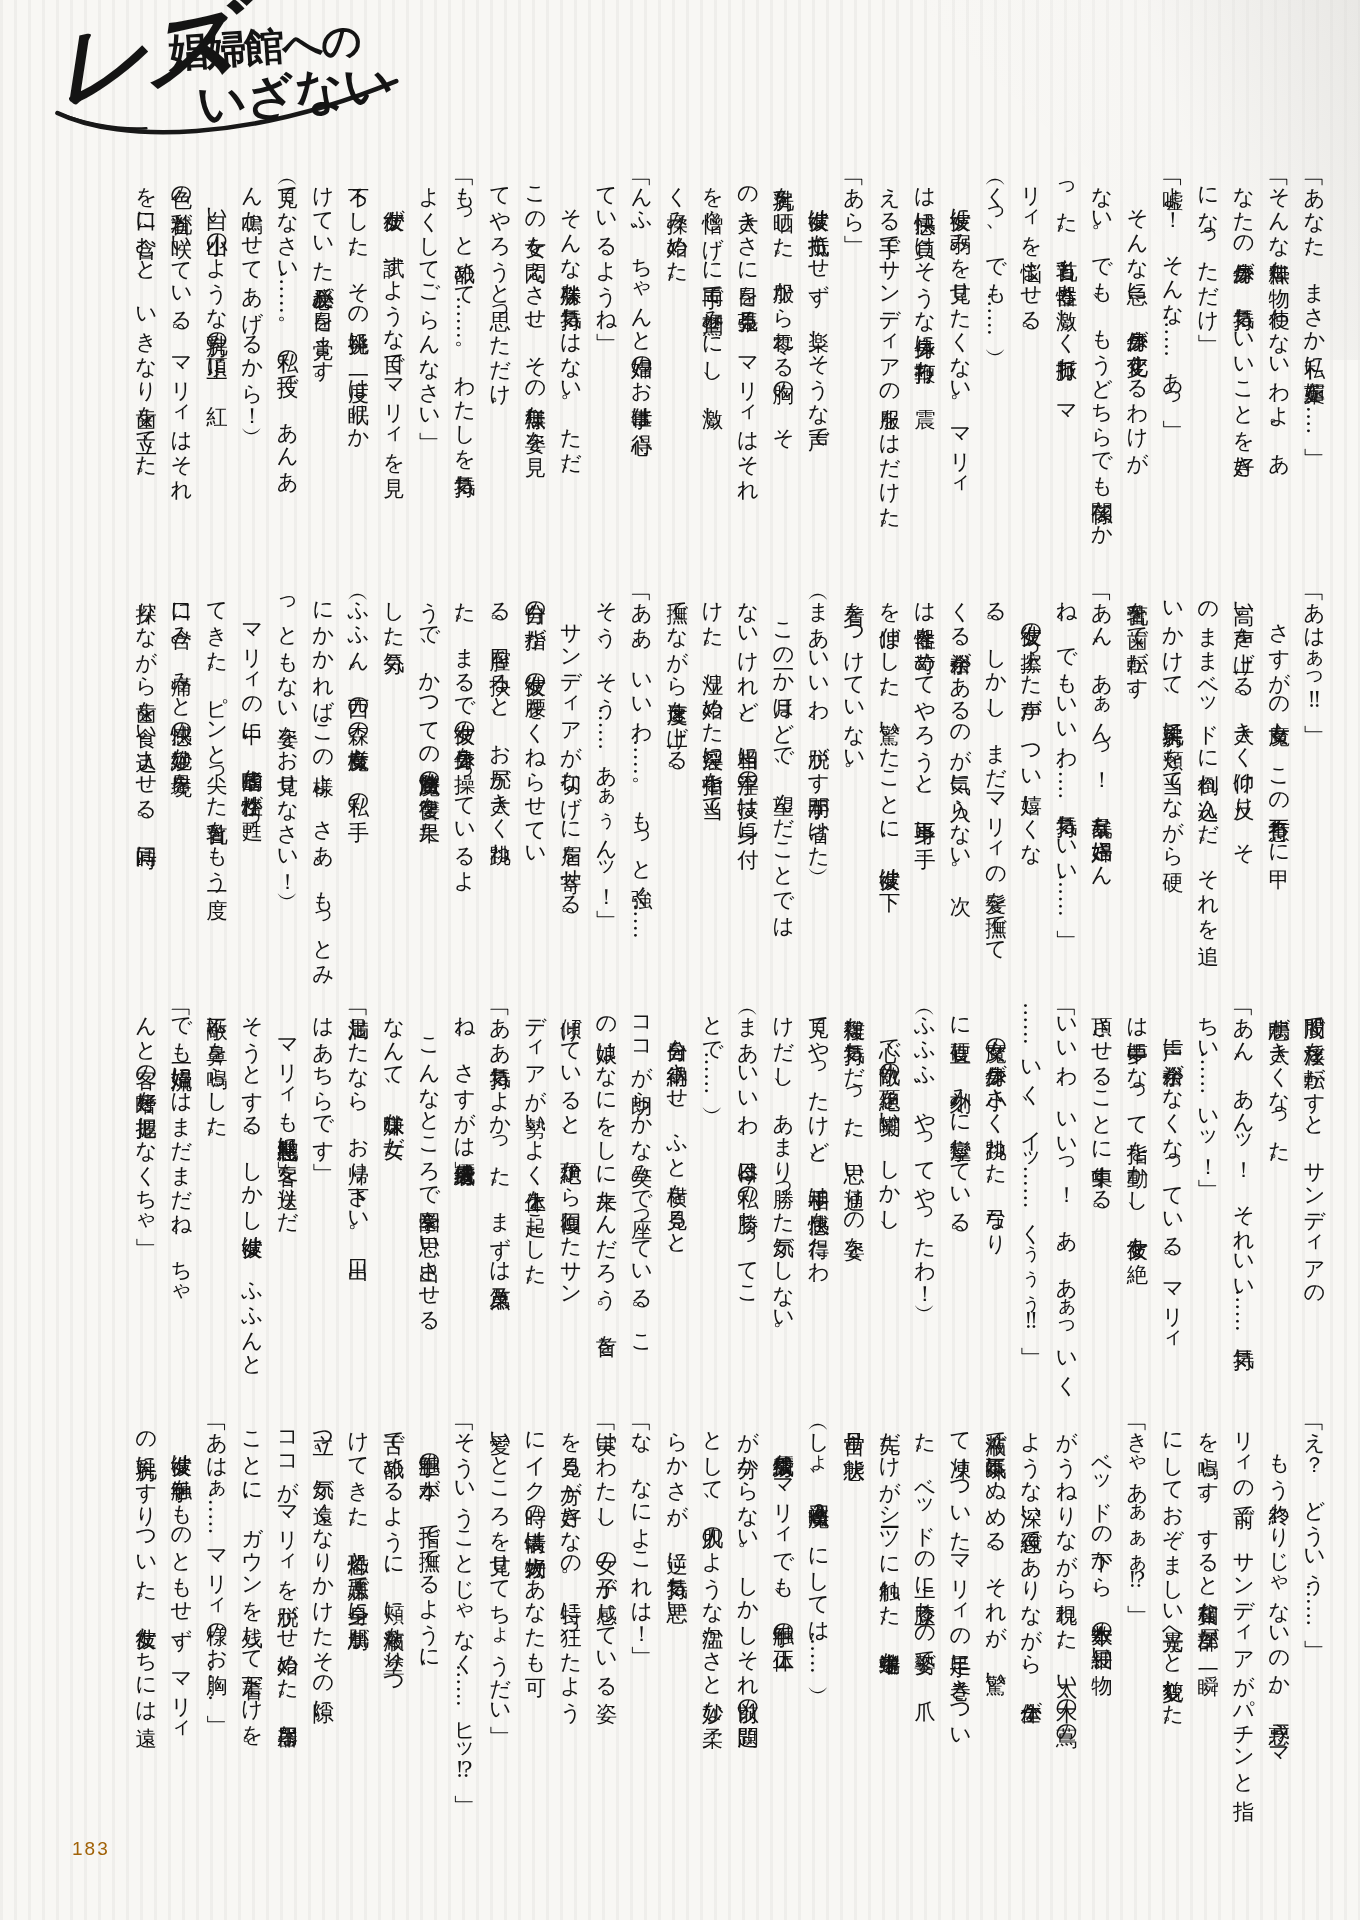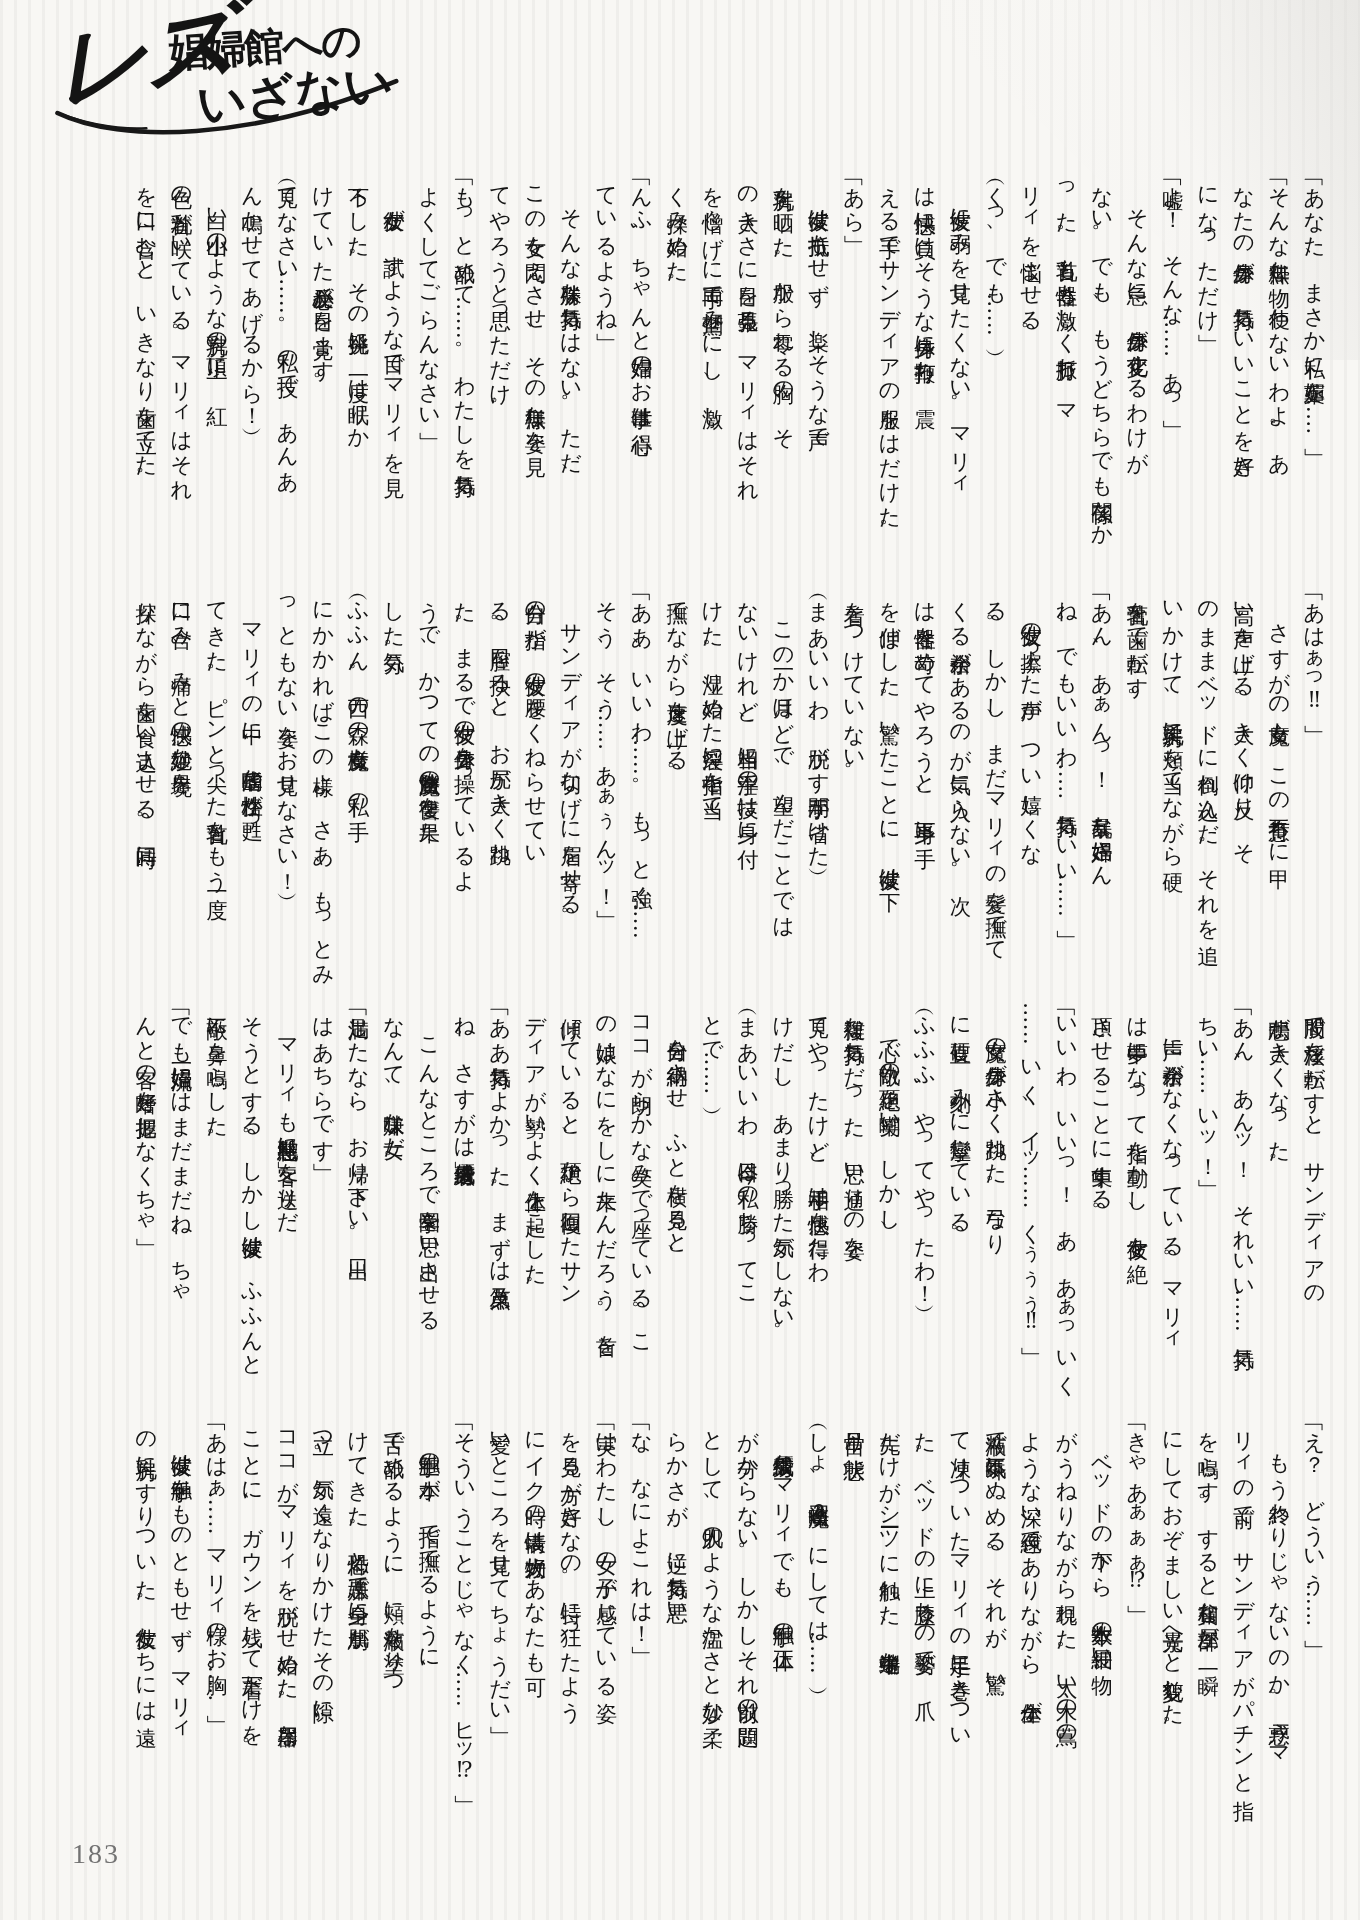--- a/index.html
+++ b/index.html
@@ -68,22 +68,22 @@
     margin:0;padding:0;
     font-size:21.4px;
     line-height:35.4px;     
     letter-spacing:0.2px;
     white-space:pre;
     font-weight:500;
   }
 
   .page-number{
     position:absolute;left:72px;top:1838px;
-    font-family:Liberation Serif, serif;
-    font-size:28px;color:#737373;letter-spacing:2px;
+    font-family:Liberation Sans, sans-serif;
+    font-size:19px;color:#a16207;letter-spacing:2px;
   }
 </style>
 </head>
 <body>
 
 <div class="page">
 
   <div class="logo">
     <svg width="360" height="150" viewBox="0 0 360 150">
       <path d="M 8 98 C 70 132, 200 136, 348 84" fill="none" stroke="#181818" stroke-width="4.5" stroke-linecap="round"></path>

